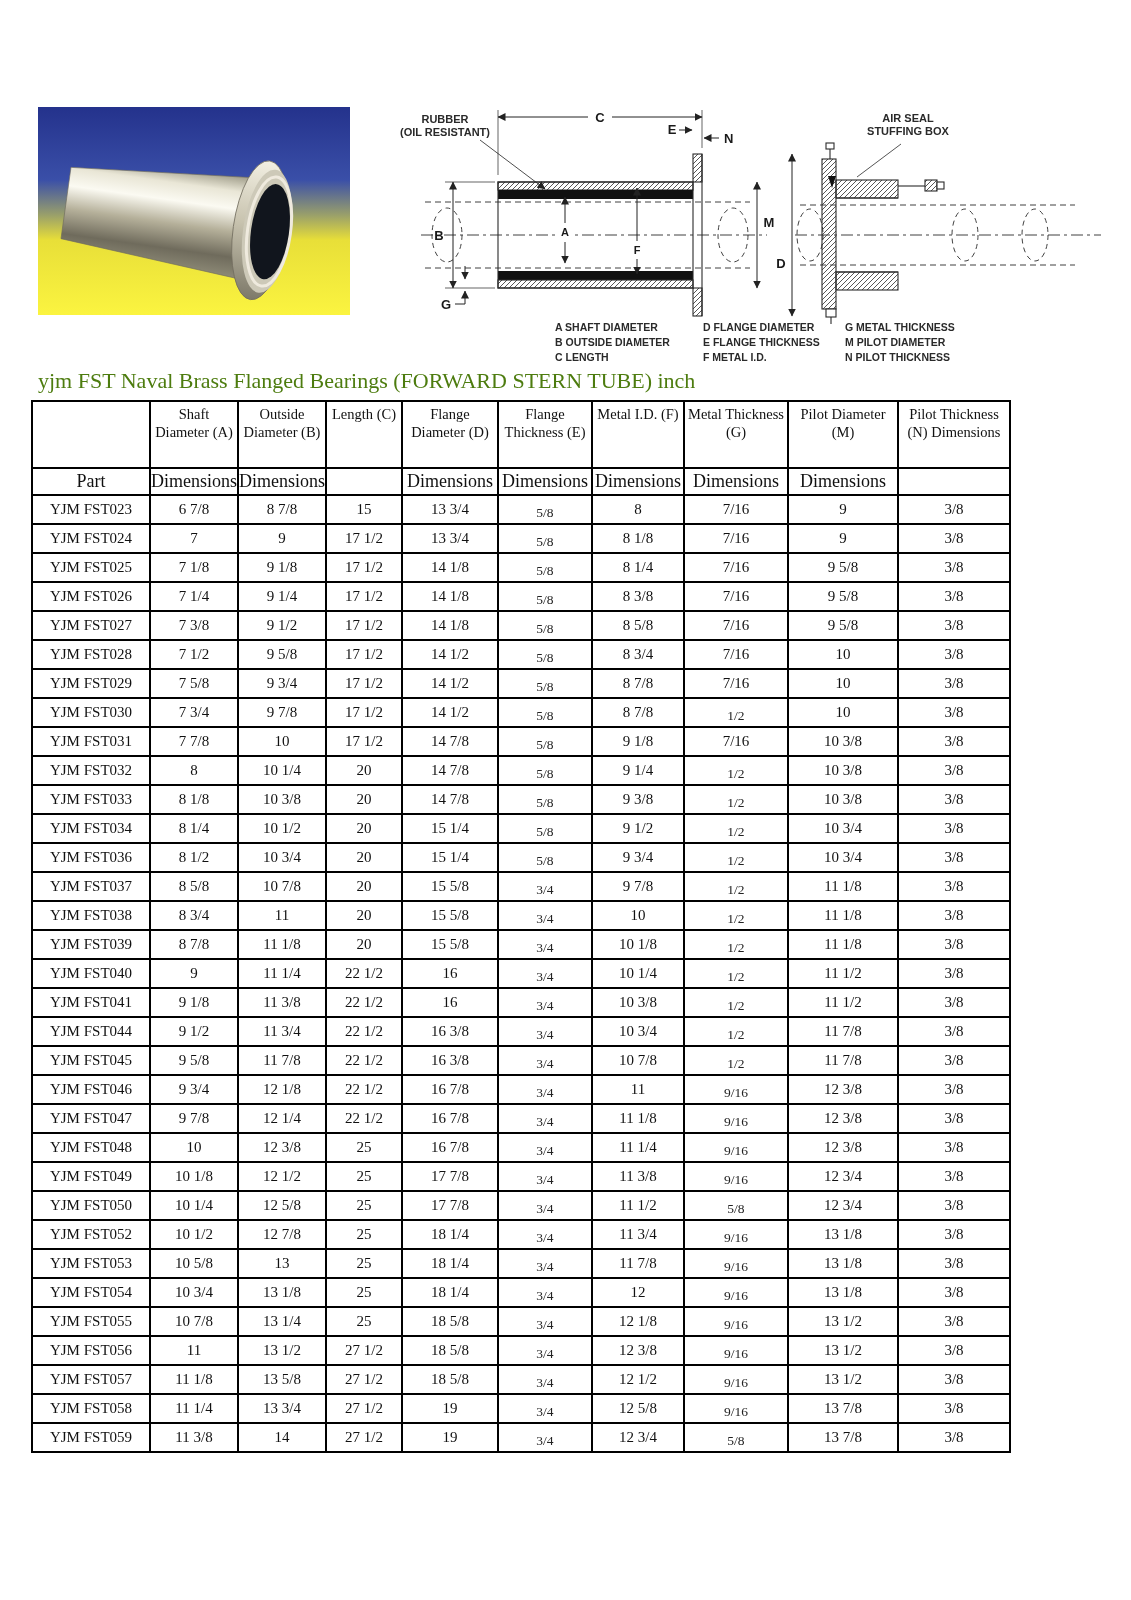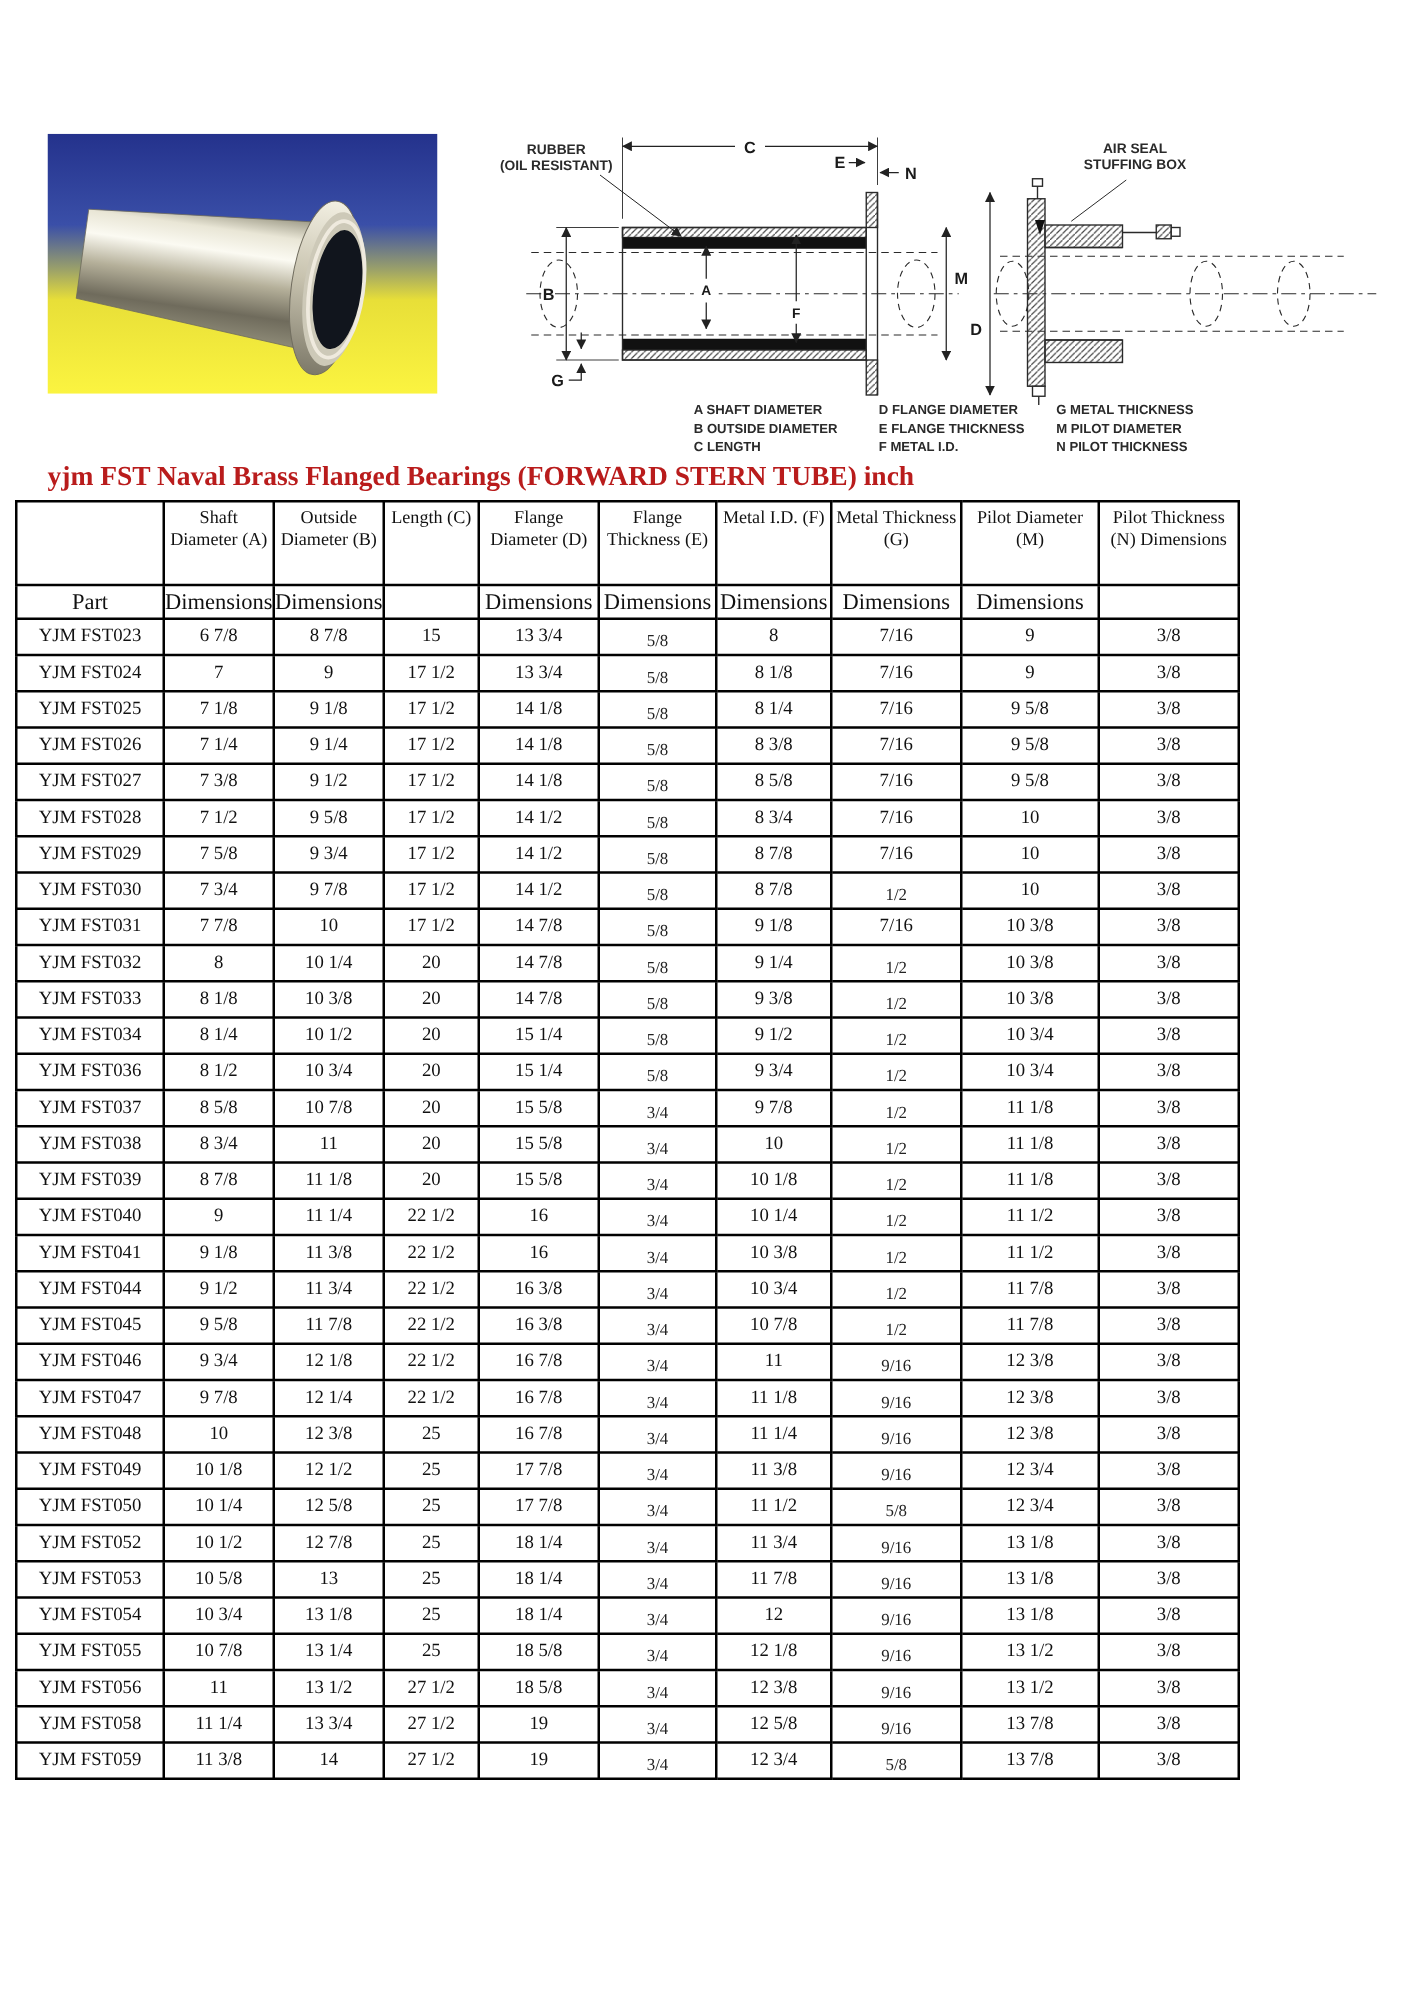--- a/index.html
+++ b/index.html
@@ -1,22 +1,22 @@
 <!DOCTYPE html>
 <html><head>
 <meta charset="utf-8">
 <style>
   html,body{margin:0;padding:0;background:#ffffff;}
   .page{position:relative;width:1131px;height:1600px;background:#fff;overflow:hidden;
         font-family:"Liberation Serif", serif;color:#000;}
   .photo{position:absolute;left:38px;top:107px;width:312px;height:208px;}
   .diagram{position:absolute;left:385px;top:92px;width:746px;height:278px;}
-  .doc-title{position:absolute;left:38px;top:368px;font-size:22px;color:#b91c1c;
-             font-family:"Liberation Serif", serif;font-weight:bold;}
-  .table-wrap{position:absolute;left:12px;top:400px;width:826px;}
+  .doc-title{position:absolute;left:38px;top:368px;font-size:22px;color:#4d7c0f;
+             font-family:"Liberation Serif", serif;}
+  .table-wrap{position:absolute;left:31px;top:400px;width:826px;}
   table.parts{border-collapse:collapse;width:978px;table-layout:fixed;
               font-family:"Liberation Serif", serif;font-size:15px;color:#111;}
   table.parts th, table.parts td{border:2px solid #000;text-align:center;padding:0;
               overflow:hidden;background:#fff;font-weight:normal;}
   tr.hdr1 th{height:62px;vertical-align:top;padding-top:3px;font-size:14.5px;line-height:1.25;}
   tr.hdr2 th{height:25px;vertical-align:middle;font-size:18px;}
   table.parts tbody td{height:27px;vertical-align:middle;}
   table.parts tbody td.low{font-size:13.5px;padding-top:7px;height:20px;color:#222;}
   svg text{font-family:"Liberation Sans", sans-serif;}
   .dimlab{font-size:13px;font-weight:700;fill:#1a1a1a;}
@@ -575,20 +575,32 @@
             <td>13 1/2</td>
             <td>27 1/2</td>
             <td>18 5/8</td>
             <td class="low">3/4</td>
             <td>12 3/8</td>
             <td class="low">9/16</td>
             <td>13 1/2</td>
             <td>3/8</td>
           </tr>
           <tr>
+            <td>YJM FST057</td>
+            <td>11 1/8</td>
+            <td>13 5/8</td>
+            <td>27 1/2</td>
+            <td>18 5/8</td>
+            <td class="low">3/4</td>
+            <td>12 1/2</td>
+            <td class="low">9/16</td>
+            <td>13 1/2</td>
+            <td>3/8</td>
+          </tr>
+          <tr>
             <td>YJM FST058</td>
             <td>11 1/4</td>
             <td>13 3/4</td>
             <td>27 1/2</td>
             <td>19</td>
             <td class="low">3/4</td>
             <td>12 5/8</td>
             <td class="low">9/16</td>
             <td>13 7/8</td>
             <td>3/8</td>

